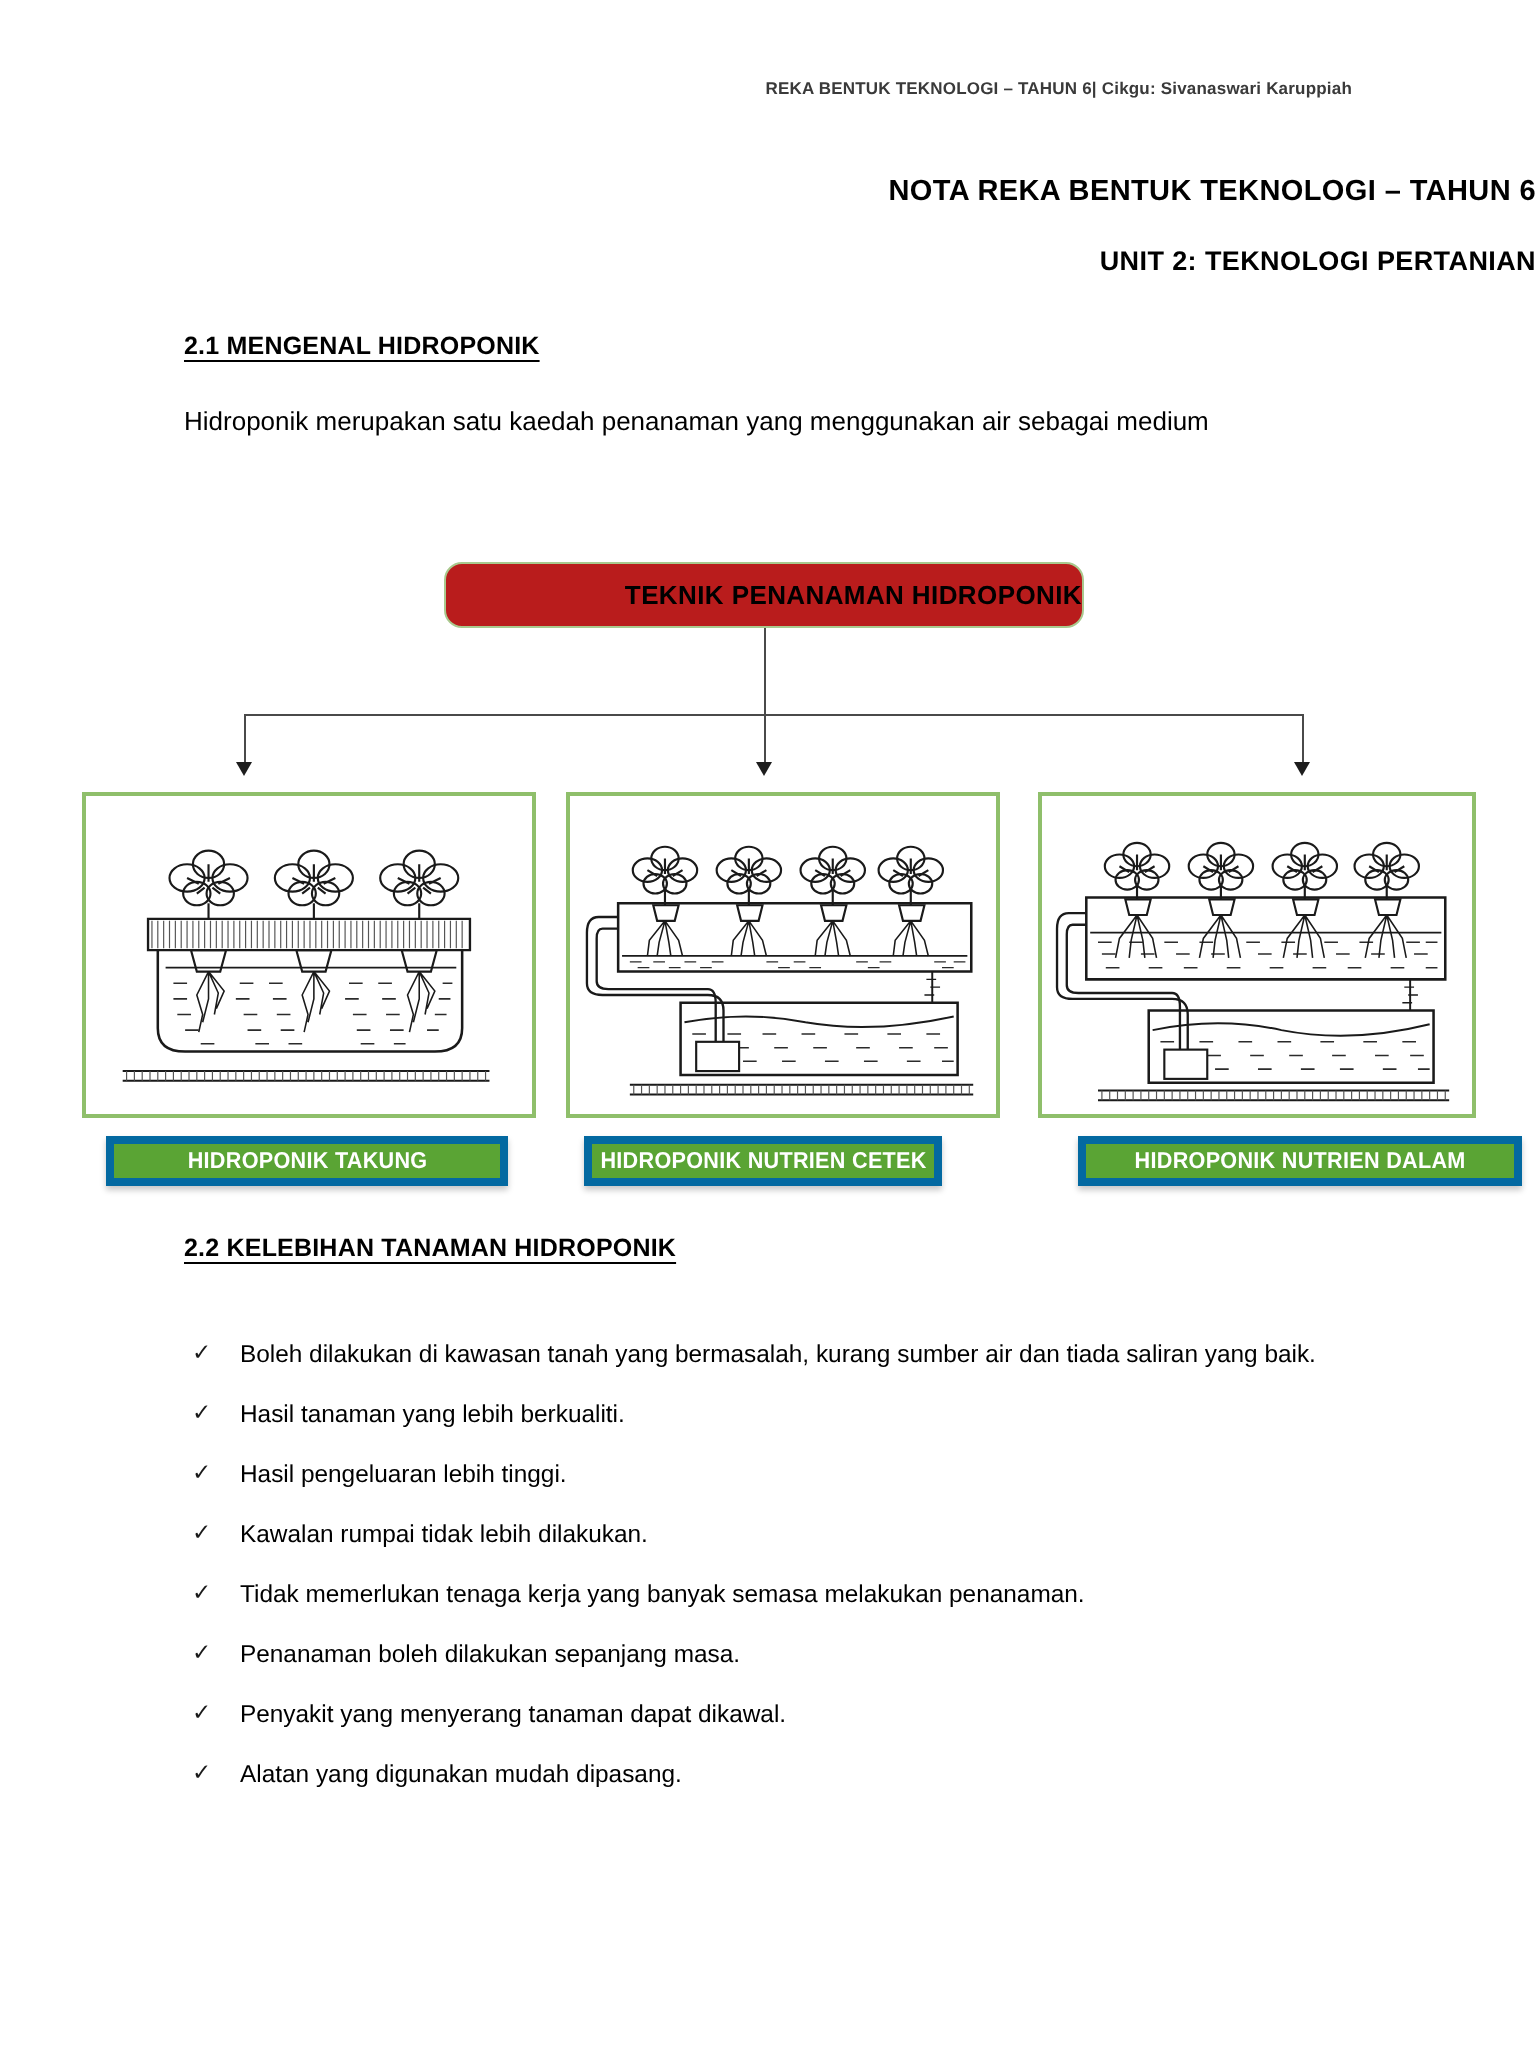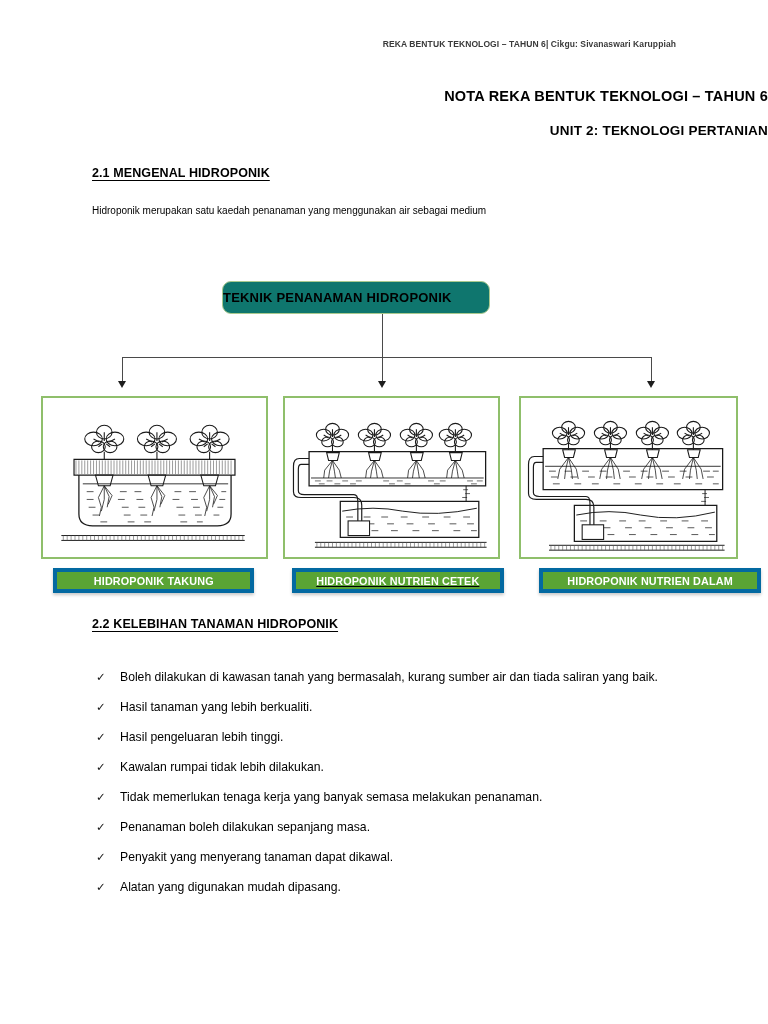--- a/index.html
+++ b/index.html
@@ -66,40 +66,40 @@
   }
   #sec21 { top: 166px; }
   #sec22 { top: 617px; }
 
   
   .para {
     position: absolute;
     left: 92px;
     top: 194px;
     width: 584px;
-    font-size: 10px;
+    font-size: 13px;
     line-height: 33px;
     text-align: justify;
     text-justify: inter-word;
   }
   .para span.l2 { display: block; }
 
   
   .flow-box {
     position: absolute;
     left: 222px;
     top: 281px;
-    width: 268px;
+    width: 320px;
     height: 33px;
     border: 1.6px solid #a9c98e;
     border-radius: 9px;
-    background: #0f766e;
+    background: #b91c1c;
     display: flex;
     align-items: center;
-    justify-content: flex-start;
+    justify-content: flex-end;
     font-size: 13px;
     font-weight: bold;
     letter-spacing: 0.2px;
     box-sizing: border-box;
   }
 
   
   .conn { position: absolute; background: #4a4a4a; }
   .conn-stem  { left: 382px; top: 314px;  width: 1.3px; height: 44px; }
   .conn-hbar  { left: 122px; top: 357px;  width: 530px; height: 1.3px; }
@@ -147,21 +147,21 @@
   }
   .caption-bar span {
     color: #ffffff;
     font-size: 11.5px;
     font-weight: bold;
     letter-spacing: 0.15px;
     white-space: nowrap;
     transform: scaleX(0.94);
   }
   #cap1 { left: 53px;  width: 201px; }
-  #cap2 { left: 292px; width: 212px; text-decoration: underline; }
+  #cap2 { left: 292px; width: 179px; }
   #cap3 { left: 539px; width: 222px; }
 
   
   .bullets {
     position: absolute;
     left: 92px;
     top: 662px;
     width: 590px;
   }
   .bullet {

